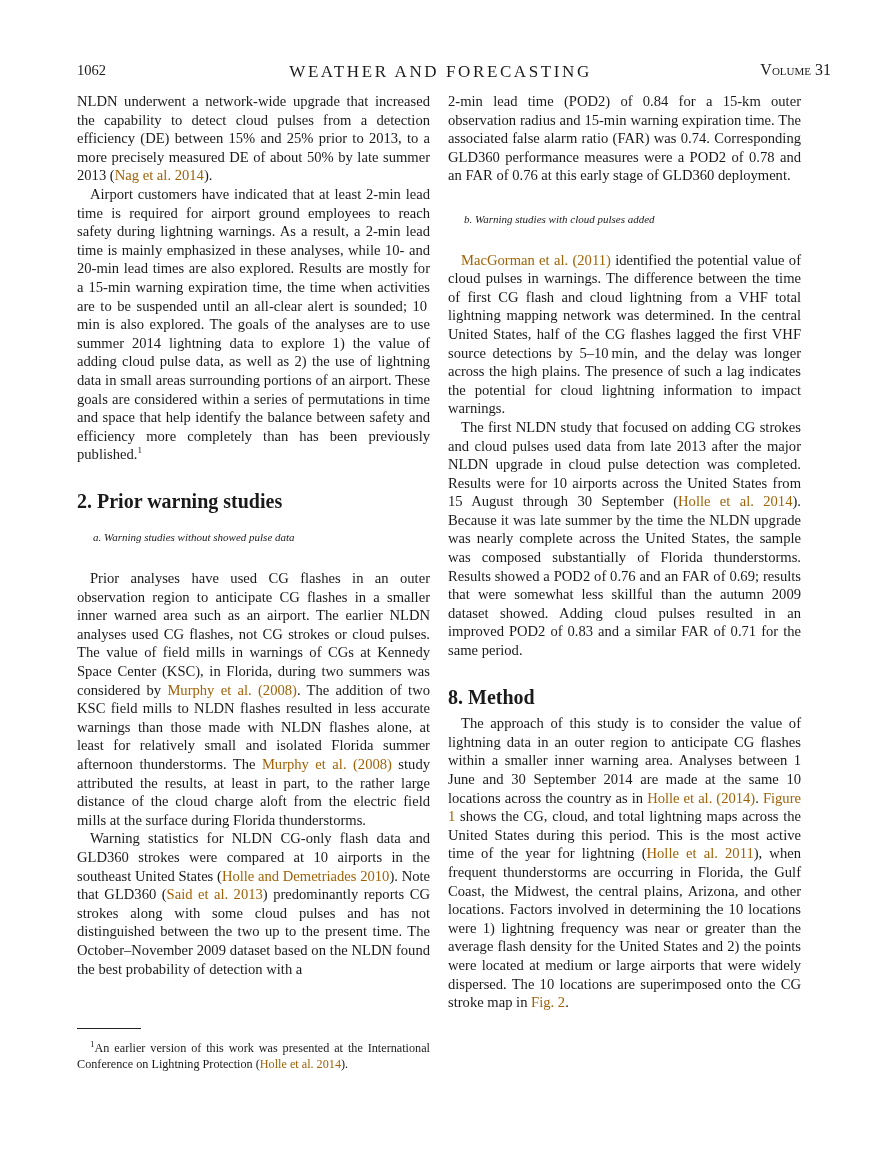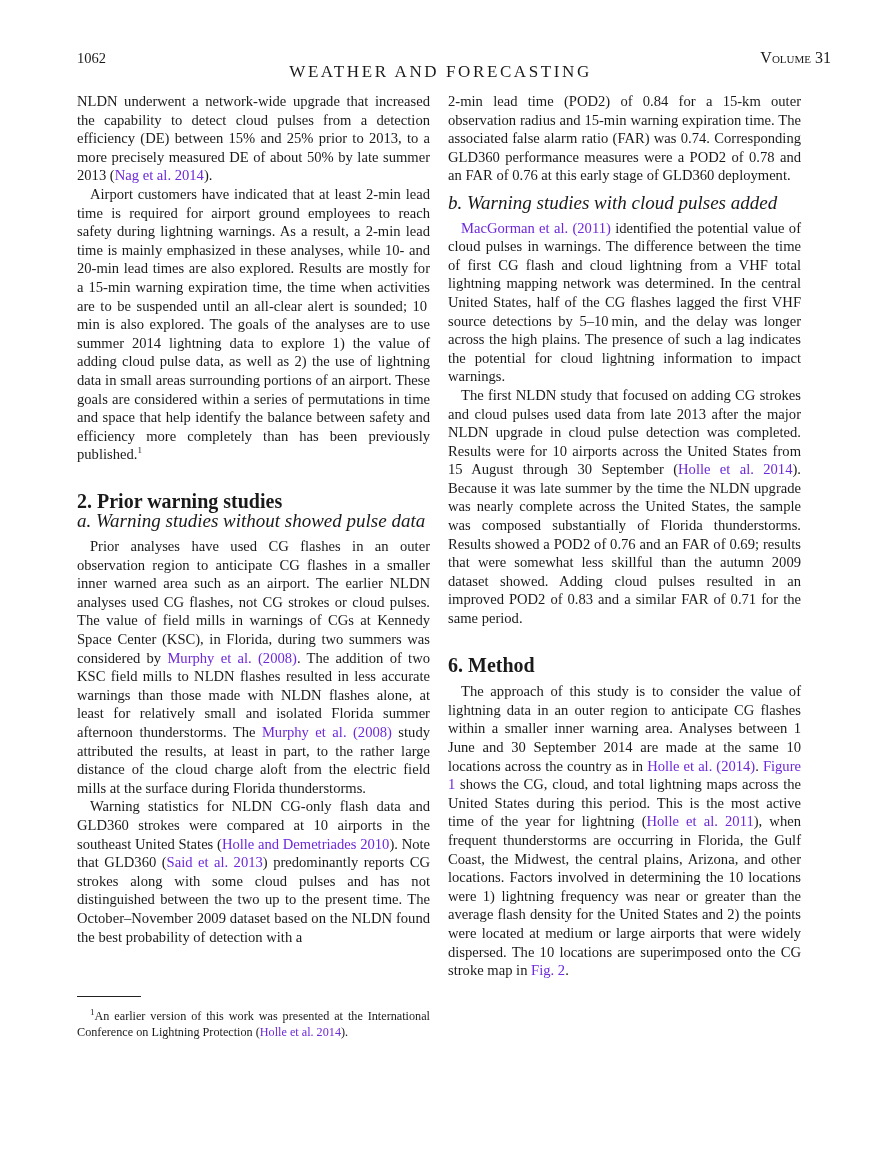--- a/index.html
+++ b/index.html
@@ -1,29 +1,29 @@
 <!DOCTYPE html>
 <html><head>
 <meta charset="utf-8">
 <style>
   html, body { margin: 0; padding: 0; background: #ffffff; }
   body { width: 881px; height: 1176px; position: relative; overflow: hidden;
          font-family: "Liberation Serif", "DejaVu Serif", serif; color: #1a1a1a; }
-  .hdr { position: absolute; top: 49px; font-size: 14.5px; line-height: 18px; }
+  .hdr { position: absolute; top: 61px; font-size: 14.5px; line-height: 18px; }
   #pg { left: 77px; }
   #journal { left: 0; width: 881px; text-align: center; letter-spacing: 2.6px; font-size: 17px; top: 63px; }
   #vol { right: 50px; font-variant: small-caps; font-size: 16px; }
   .col { position: absolute; top: 92px; width: 353px; font-size: 14.6px; line-height: 18.6px; }
   #left { left: 77px; }
   #right { left: 448px; }
   p { margin: 0; text-align: justify; }
   p.ind { text-indent: 13px; }
-  a { color: #6d28d9; text-decoration: none; }
+  a { color: #a16207; text-decoration: none; }
   h2 { font-size: 20px; font-weight: bold; margin: 0; line-height: 18.6px; }
-  h3 { font-size: 19px; font-style: italic; font-weight: normal; margin: 0; line-height: 18.6px; }
+  h3 { font-size: 11px; font-style: italic; font-weight: normal; margin: 16px; line-height: 18.6px; }
   sup { font-size: 9px; line-height: 0; }
   .fnrule { width: 64px; border-top: 1px solid #222; }
   .fn { font-size: 12.2px; line-height: 15.5px; text-align: justify; }
 </style>
 </head>
 <body>
 
 <div class="hdr" id="pg">1062</div>
 <div class="hdr" id="journal">WEATHER AND FORECASTING</div>
 <div class="hdr" id="vol">Volume 31</div>
@@ -45,16 +45,16 @@
 </div>
 
 <div class="col" id="right">
   <p>2-min lead time (POD2) of 0.84 for a 15-km outer observation radius and 15-min warning expiration time. The associated false alarm ratio (FAR) was 0.74. Corresponding GLD360 performance measures were a POD2 of 0.78 and an FAR of 0.76 at this early stage of GLD360 deployment.</p>
   <div style="height:9px"></div>
   <h3>b.  Warning studies with cloud pulses added</h3>
   <div style="height:6px"></div>
   <p class="ind"><a>MacGorman et al. (2011)</a><span> identified the potential value of cloud pulses in warnings. The difference between the time of first CG flash and cloud lightning from a VHF total lightning mapping network was determined. In the central United States, half of the CG flashes lagged the first VHF source detections by 5–10 min, and the delay was longer across the high plains. The presence of such a lag indicates the potential for cloud lightning information to impact warnings.</span></p>
   <p class="ind"><span>The first NLDN study that focused on adding CG strokes and cloud pulses used data from late 2013 after the major NLDN upgrade in cloud pulse detection was completed. Results were for 10 airports across the United States from 15 August through 30 September (</span><a>Holle et al. 2014</a><span>). Because it was late summer by the time the NLDN upgrade was nearly complete across the United States, the sample was composed substantially of Florida thunderstorms. Results showed a POD2 of 0.76 and an FAR of 0.69; results that were somewhat less skillful than the autumn 2009 dataset showed. Adding cloud pulses resulted in an improved POD2 of 0.83 and a similar FAR of 0.71 for the same period.</span></p>
   <div style="height:28px"></div>
-  <h2>6.  Method</h2>
+  <h2>8.  Method</h2>
   <div style="height:8px"></div>
   <p class="ind"><span>The approach of this study is to consider the value of lightning data in an outer region to anticipate CG flashes within a smaller inner warning area. Analyses between 1 June and 30 September 2014 are made at the same 10 locations across the country as in </span><a>Holle et al. (2014)</a><span>. </span><a>Figure 1</a><span> shows the CG, cloud, and total lightning maps across the United States during this period. This is the most active time of the year for lightning (</span><a>Holle et al. 2011</a><span>), when frequent thunderstorms are occurring in Florida, the Gulf Coast, the Midwest, the central plains, Arizona, and other locations. Factors involved in determining the 10 locations were 1) lightning frequency was near or greater than the average flash density for the United States and 2) the points were located at medium or large airports that were widely dispersed. The 10 locations are superimposed onto the CG stroke map in </span><a>Fig. 2</a><span>.</span></p>
 </div>
 
 </body></html>

